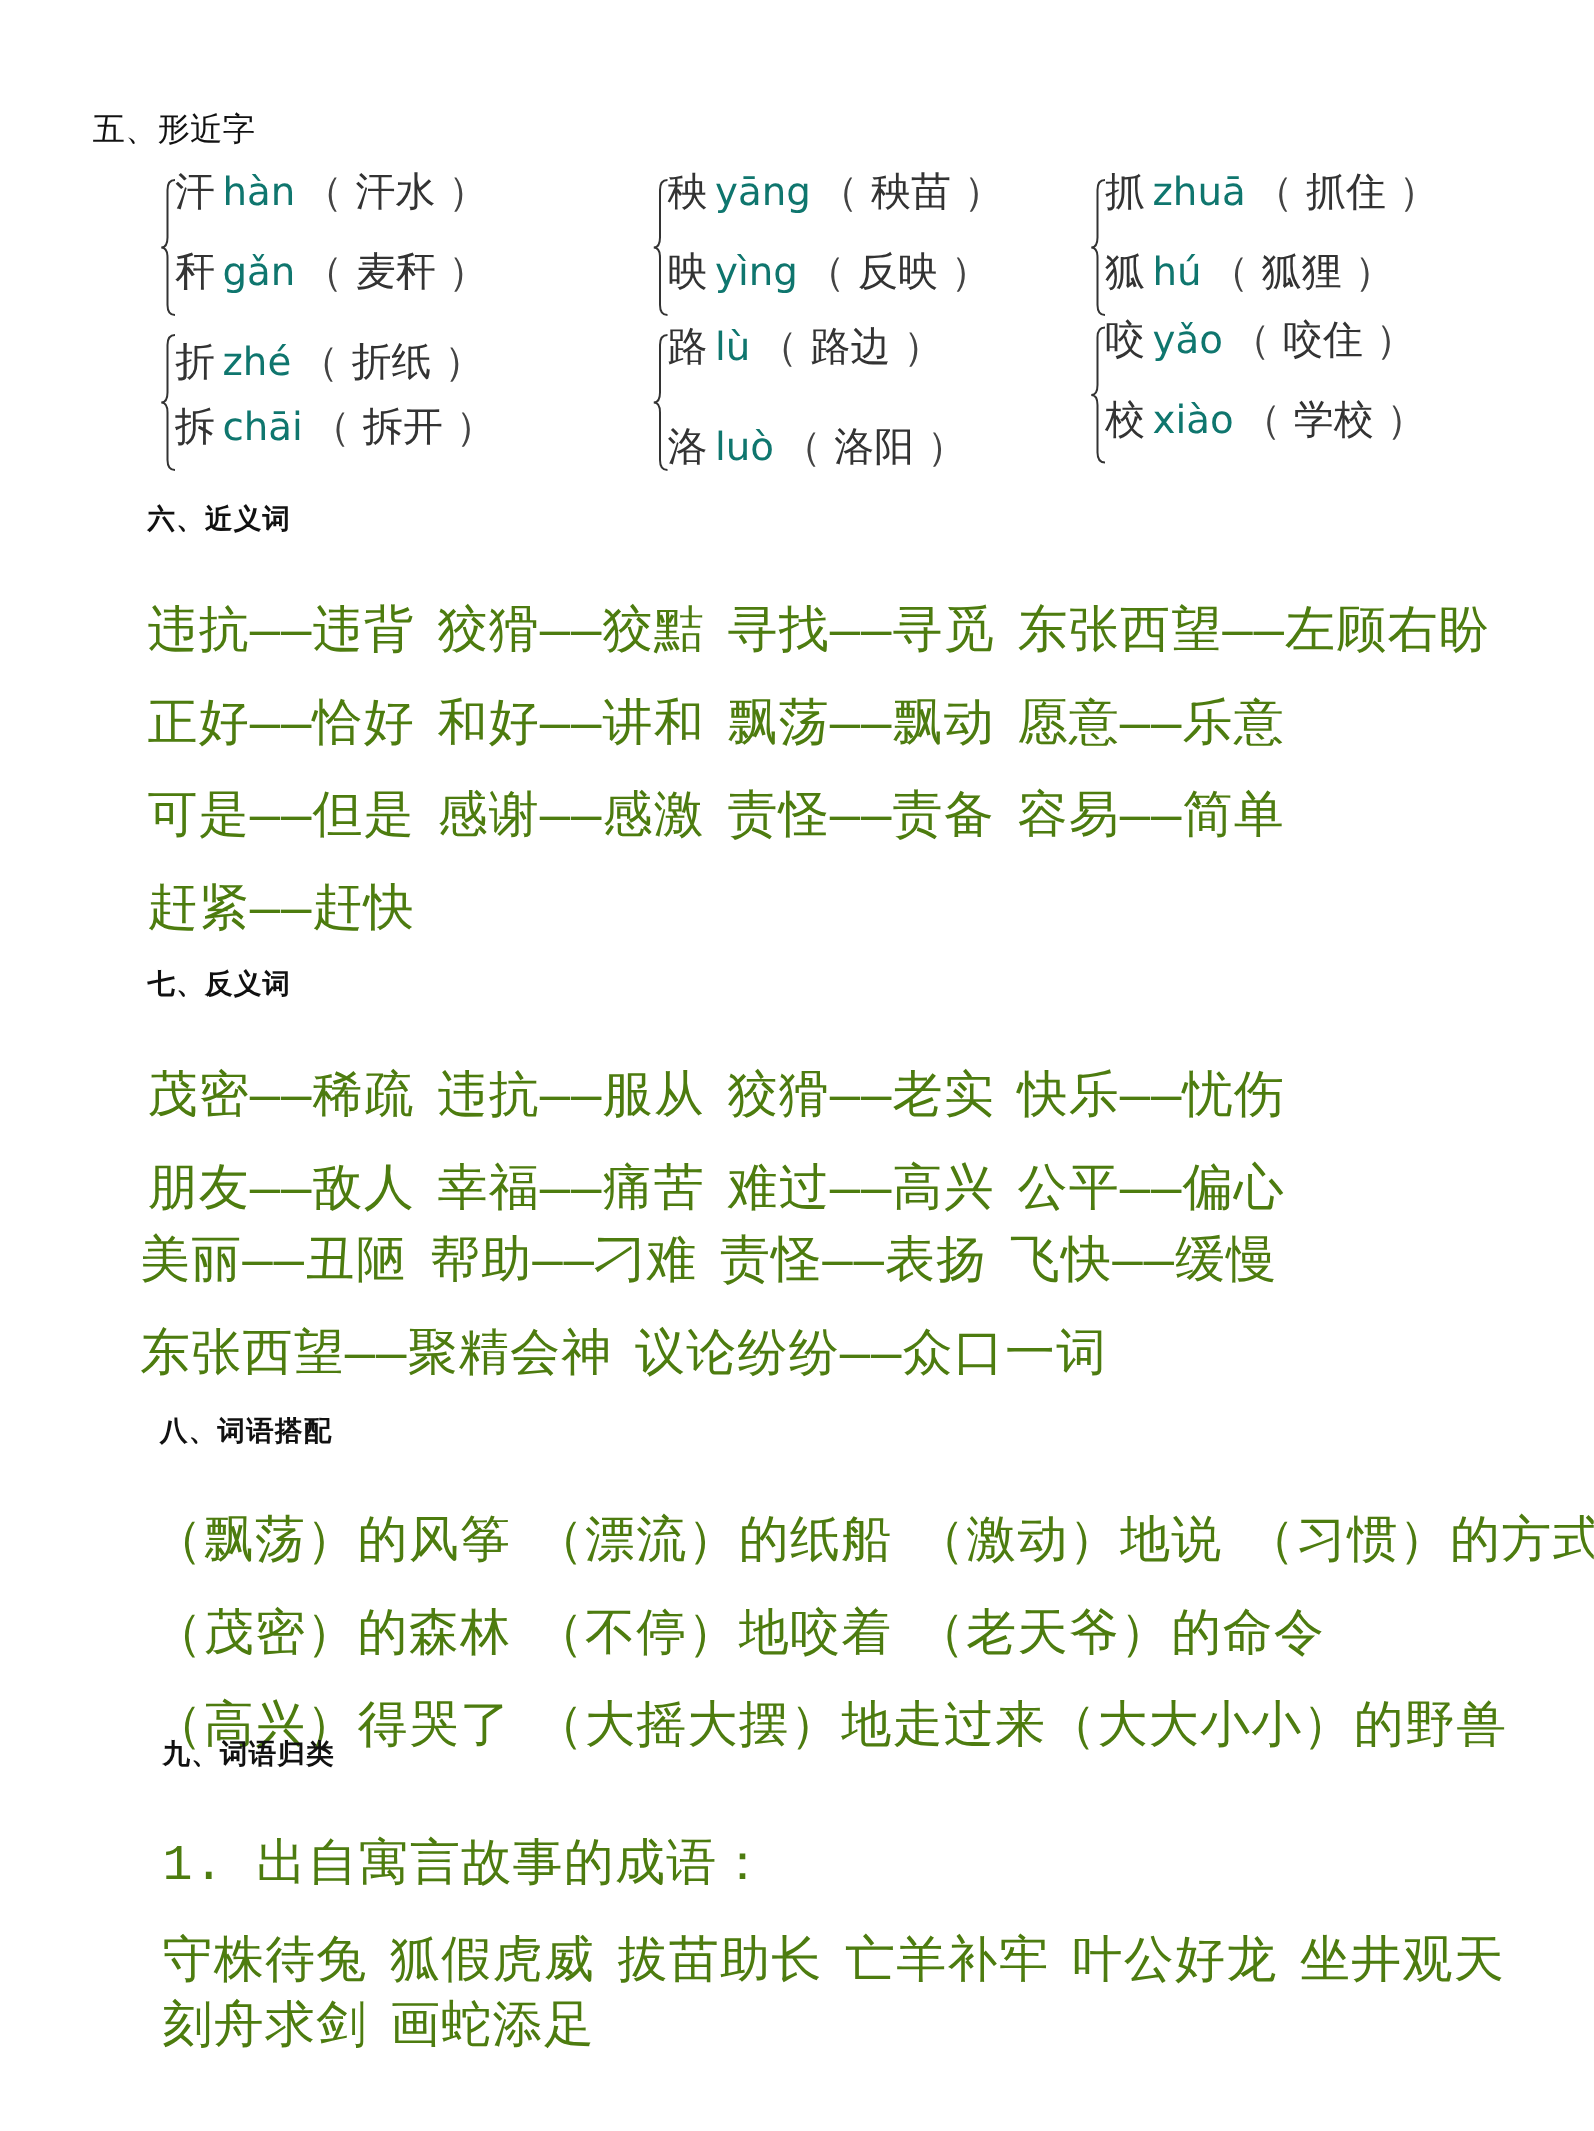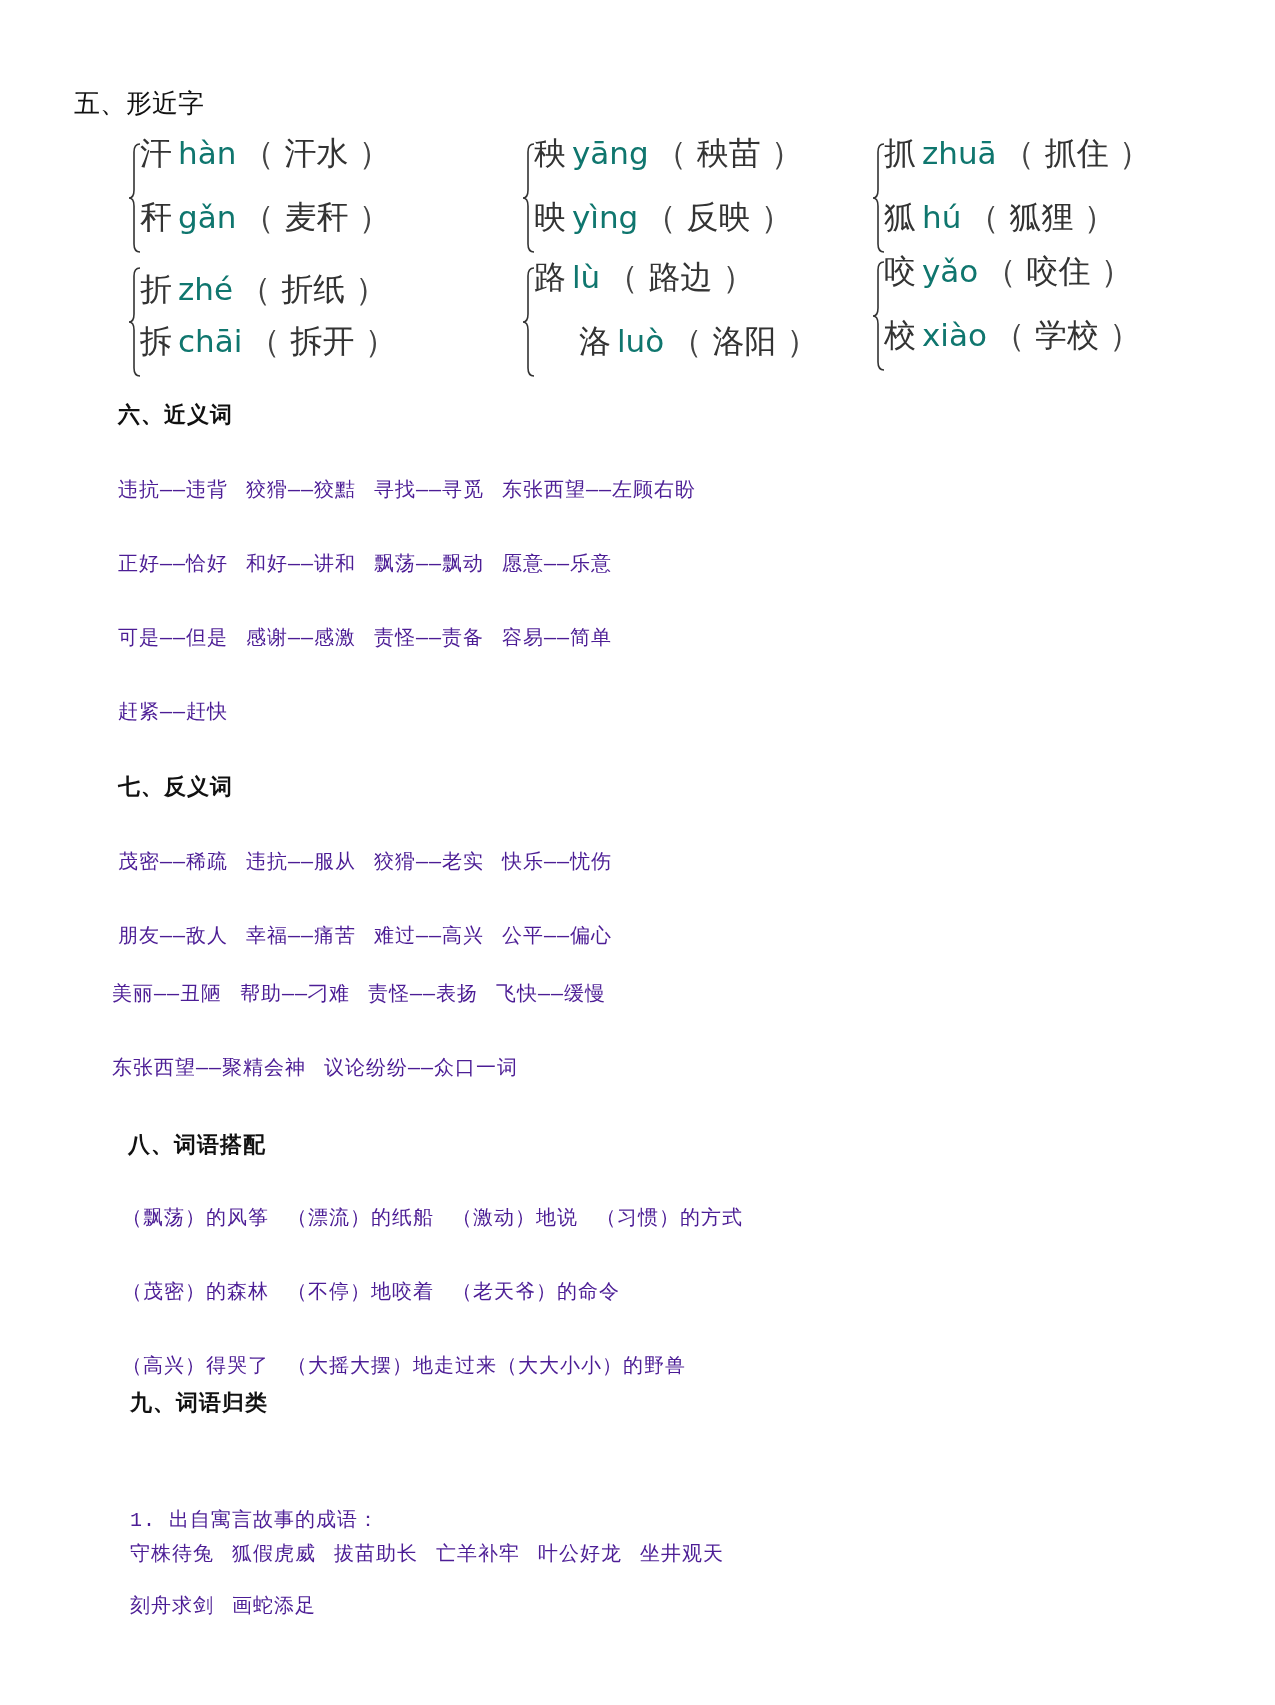--- a/index.html
+++ b/index.html
@@ -1,20 +1,20 @@
 <!DOCTYPE html>
 <html><head>
 <meta charset="utf-8">
 <style>
   html, body { margin: 0; padding: 0; background: #ffffff; }
   body { width: 1275px; height: 1705px; position: relative; overflow: hidden; color: #111; font-family: "DejaVu Sans", sans-serif; }
   .abs { position: absolute; white-space: nowrap; font-family: Liberation Mono, monospace; }
   .h-plain { font-size: 26px; font-weight: normal; color: #111; }
   .h-bold { font-size: 22px; font-weight: bold; color: #111; letter-spacing: 1px; }
-  .line { font-size: 20px; color: #4c1d95; letter-spacing: 1px; }
+  .line { font-size: 40px; color: #4d7c0f; letter-spacing: 1px; }
   .pair-group { position: absolute; height: 130px; }
   .brace { position: absolute; left: 0; top: 6px; width: 14px; height: 112px; }
   .brace svg { width: 14px; height: 112px; display: block; }
   .pair-row { position: absolute; left: 12px; font-size: 32px; color: #333; white-space: nowrap; font-family: "DejaVu Serif", serif; }
   .pair-row .pinyin { color: #0f766e; font-family: "DejaVu Sans", sans-serif; font-size: 31px; margin: 0 6px; }
   .pair-row .paren { color: #444; }
   .item { display: inline-block; margin-right: 18px; }
   .item:last-child { margin-right: 0; }
 </style>
 </head>
@@ -59,21 +59,21 @@
       <div class="pair-row" style="top: -4px; margin-top: 12px;"><span>折</span><span class="pinyin">zhé</span><span class="paren">（ </span><span>折纸</span><span class="paren"> ）</span></div>
       <div class="pair-row" style="top: 60px;"><span>拆</span><span class="pinyin">chāi</span><span class="paren">（ </span><span>拆开</span><span class="paren"> ）</span></div>
     </div>
     <div class="pair-group" style="left: 522px; top: 260px;">
       <span class="brace">
         <svg viewBox="0 0 14 112" preserveAspectRatio="none">
           <path d="M12 2 Q6 2 6 10 L6 48 Q6 56 1 56 Q6 56 6 64 L6 102 Q6 110 12 110" fill="none" stroke="#333" stroke-width="1.6"></path>
         </svg>
       </span>
       <div class="pair-row" style="top: -4px;"><span>路</span><span class="pinyin">lù</span><span class="paren">（ </span><span>路边</span><span class="paren"> ）</span></div>
-      <div class="pair-row" style="top: 60px; margin-left: 45px;"><span>洛</span><span class="pinyin">luò</span><span class="paren">（ </span><span>洛阳</span><span class="paren"> ）</span></div>
+      <div class="pair-row" style="top: 76px;"><span>洛</span><span class="pinyin">luò</span><span class="paren">（ </span><span>洛阳</span><span class="paren"> ）</span></div>
     </div>
     <div class="pair-group" style="left: 872px; top: 254px;">
       <span class="brace">
         <svg viewBox="0 0 14 112" preserveAspectRatio="none">
           <path d="M12 2 Q6 2 6 10 L6 48 Q6 56 1 56 Q6 56 6 64 L6 102 Q6 110 12 110" fill="none" stroke="#333" stroke-width="1.6"></path>
         </svg>
       </span>
       <div class="pair-row" style="top: -4px;"><span>咬</span><span class="pinyin">yǎo</span><span class="paren">（ </span><span>咬住</span><span class="paren"> ）</span></div>
       <div class="pair-row" style="top: 60px;"><span>校</span><span class="pinyin">xiào</span><span class="paren">（ </span><span>学校</span><span class="paren"> ）</span></div>
     </div>
@@ -96,17 +96,17 @@
   </div>
 
 <div class="abs h-bold" style="left:128px; top:1130px;">八、词语搭配</div>
 <div id="s8">
     <div class="abs line" style="left: 122px; top: 1204px;"><span class="item">（飘荡）的风筝</span><span class="item">（漂流）的纸船</span><span class="item">（激动）地说</span><span class="item">（习惯）的方式</span></div>
     <div class="abs line" style="left: 122px; top: 1278px;"><span class="item">（茂密）的森林</span><span class="item">（不停）地咬着</span><span class="item">（老天爷）的命令</span></div>
     <div class="abs line" style="left: 122px; top: 1352px;"><span class="item">（高兴）得哭了</span><span class="item">（大摇大摆）地走过来（大大小小）的野兽</span></div>
   </div>
 
 <div class="abs h-bold" style="left:130px; top:1388px;">九、词语归类</div>
-<div class="abs line" style="left:130px; top:1462px;margin-top:44px;">1.  出自寓言故事的成语：</div>
+<div class="abs line" style="left:130px; top:1462px;">1.  出自寓言故事的成语：</div>
 <div id="s9">
     <div class="abs line" style="left: 130px; top: 1540px;"><span class="item">守株待兔</span><span class="item">狐假虎威</span><span class="item">拔苗助长</span><span class="item">亡羊补牢</span><span class="item">叶公好龙</span><span class="item">坐井观天</span></div>
     <div class="abs line" style="left: 130px; top: 1592px;"><span class="item">刻舟求剑</span><span class="item">画蛇添足</span></div>
   </div>
 
 </body></html>

